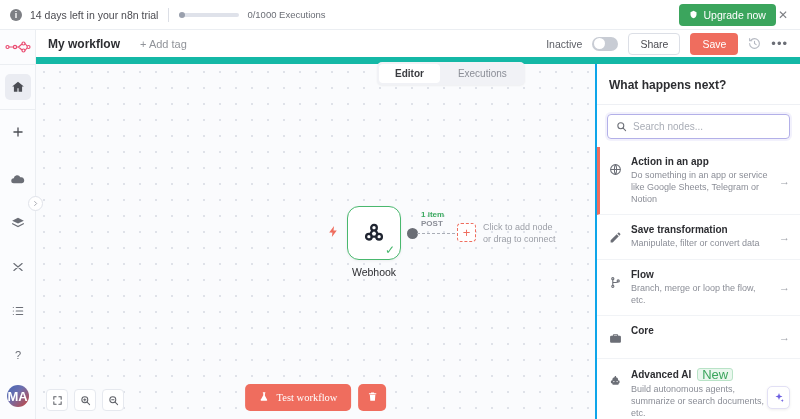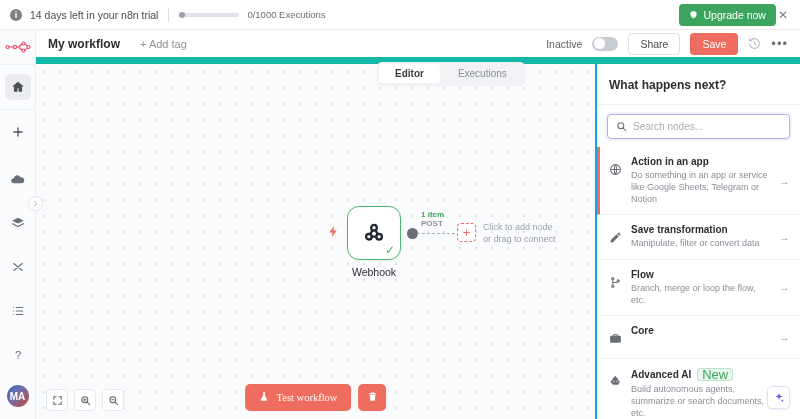--- a/index.html
+++ b/index.html
@@ -51,21 +51,21 @@
   .rail-btn {
     width: 26px; height: 26px; margin: 9px 0; border-radius: 5px;
     display: flex; align-items: center; justify-content: center;
     color: #5e6067; cursor: pointer;
   }
   .rail-btn.active { background: #eaecf2; }
   .rail-spacer { flex: 1; }
   .avatar {
     width: 22px; height: 22px; border-radius: 50%; margin: 8px 0 12px 0;
     background: linear-gradient(135deg,#4466b5 0%, #6b6fb0 40%, #c8453c 100%);
-    color: #fff; font-size: 10px; font-weight: bold;
+    color: #fff; font-size: 13px; font-weight: bold;
     display: flex; align-items: center; justify-content: center; cursor: pointer;
   }
   .rail-handle {
     position: absolute; left: 28px; top: 196px; width: 15px; height: 15px;
     border-radius: 50%; background: #fff; border: 1px solid #e0e3ea;
     display: flex; align-items: center; justify-content: center; cursor: pointer; z-index: 6;
   }
 
   
   .header {

